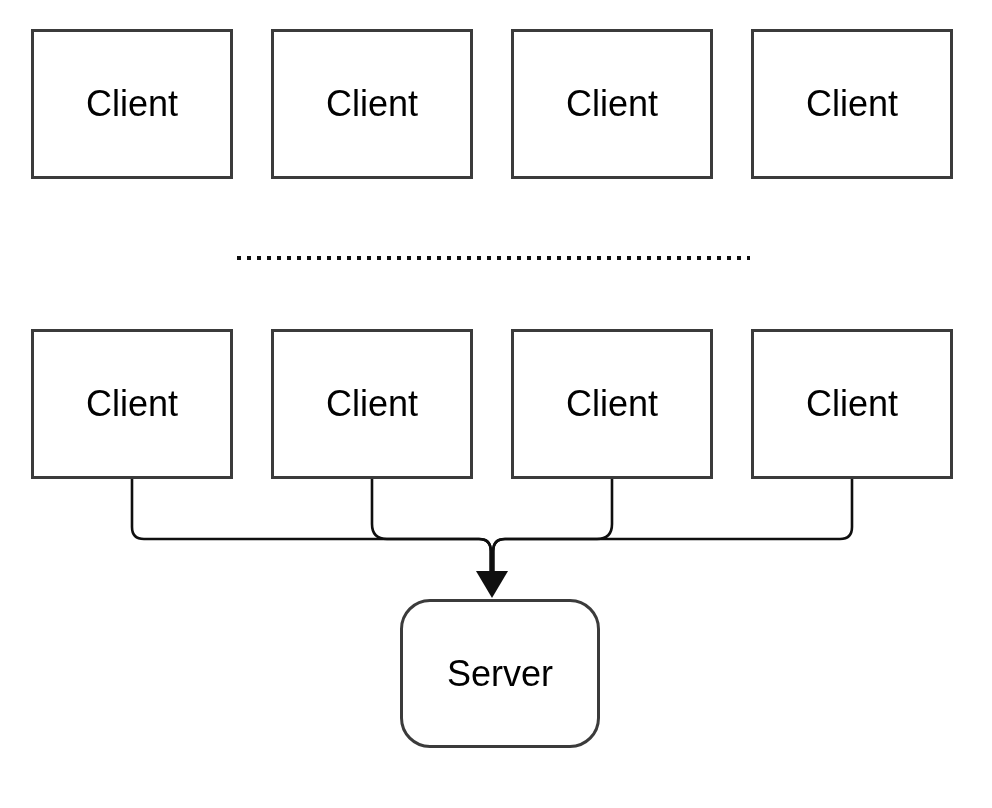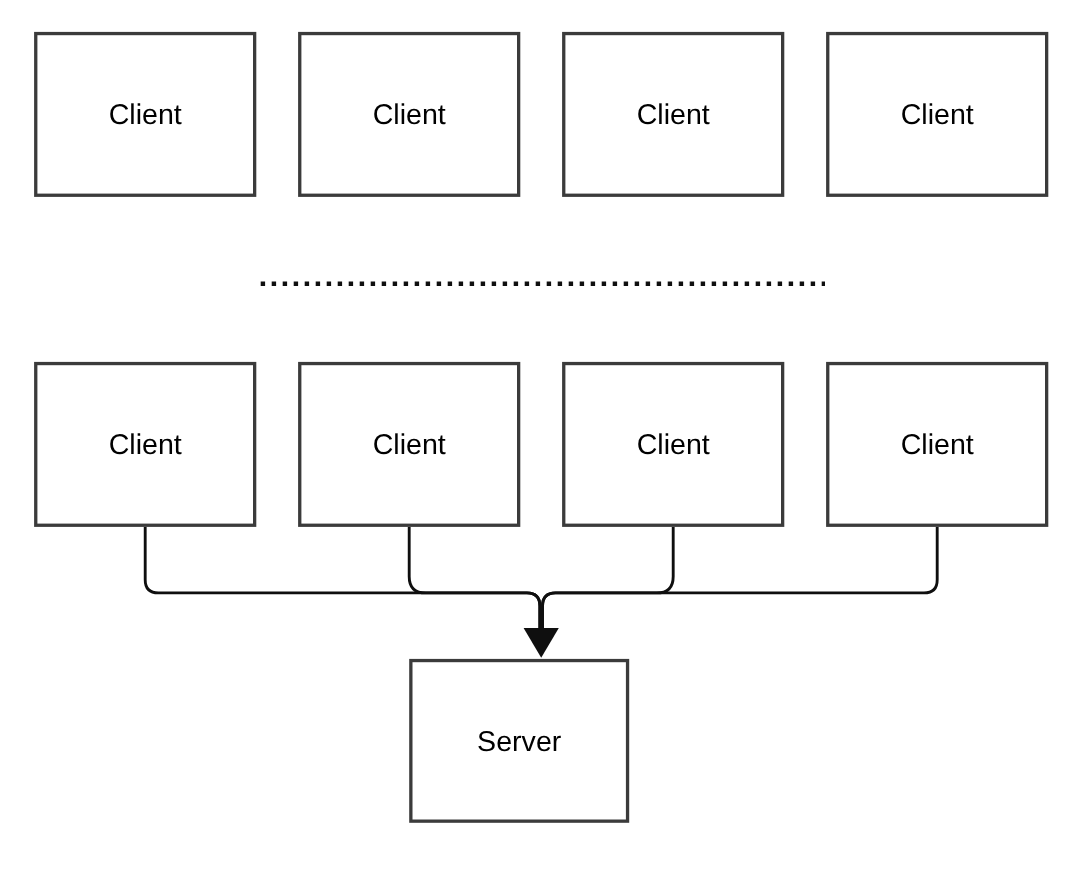--- a/index.html
+++ b/index.html
@@ -28,21 +28,21 @@
     box-sizing: border-box;
     width: 202px;
     height: 150px;
     background: var(--node-fill, #ffffff);
     border: 3px solid var(--node-border, #3b3b3b);
     display: flex;
     align-items: center;
     justify-content: center;
   }
   .node .lbl {
-    font-size: 26px;
+    font-size: 36px;
     line-height: 1;
     color: var(--text-color, #000000);
     white-space: nowrap;
   }
   .edge-path {
     fill: none;
     stroke: var(--edge-stroke, #0f0f0f);
     stroke-width: 2.6;
   }
   .sep-line {
@@ -91,17 +91,17 @@
   <div class="node" style="left:271px; top:329px;">
     <span class="lbl">Client</span>
   </div>
   <div class="node" style="left:511px; top:329px;">
     <span class="lbl">Client</span>
   </div>
   <div class="node" style="left:751px; top:329px;">
     <span class="lbl">Client</span>
   </div>
 
-  <div class="node" style="left:372px; top:599px; width:200px; height:149px;">
+  <div class="node" style="left:400px; top:599px; width:200px; height:149px;border-radius:30px;">
     <span class="lbl">Server</span>
   </div>
 
 </div>
 
 </body></html>

